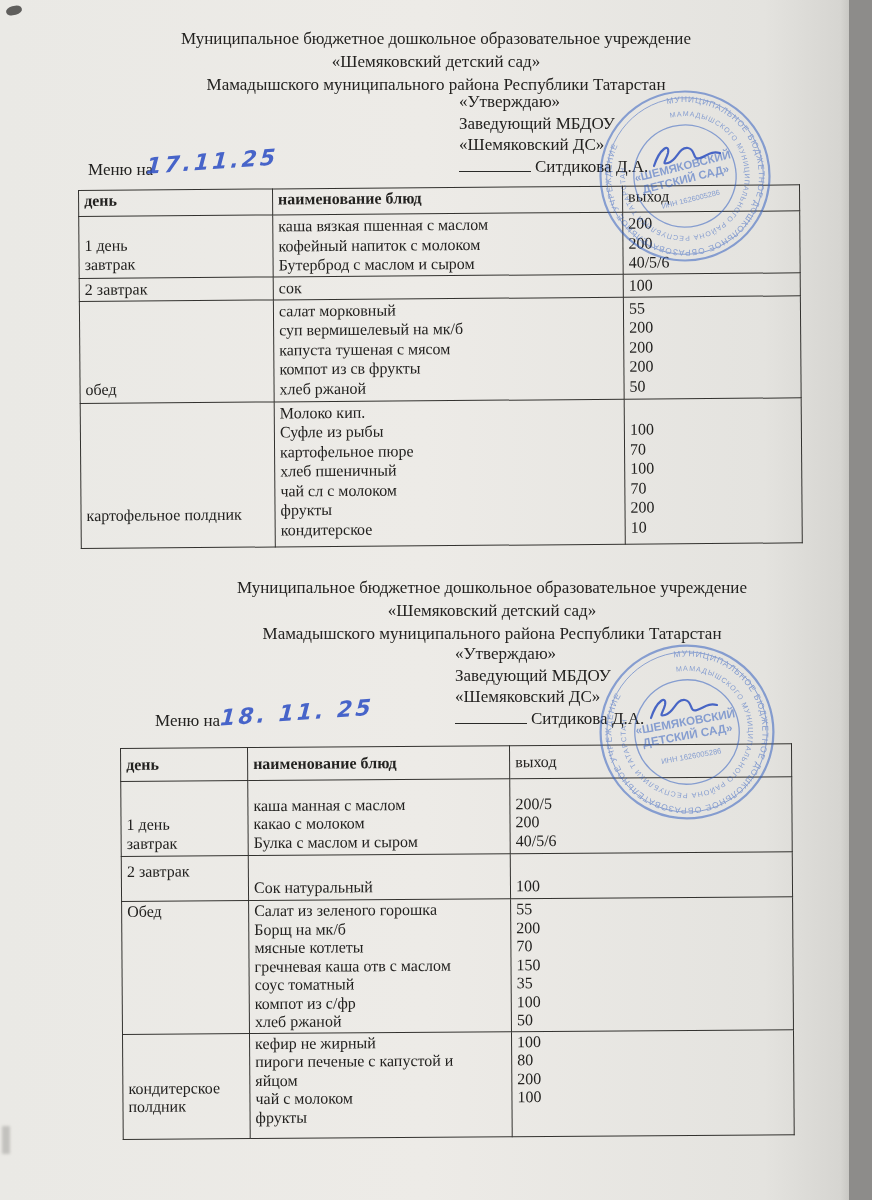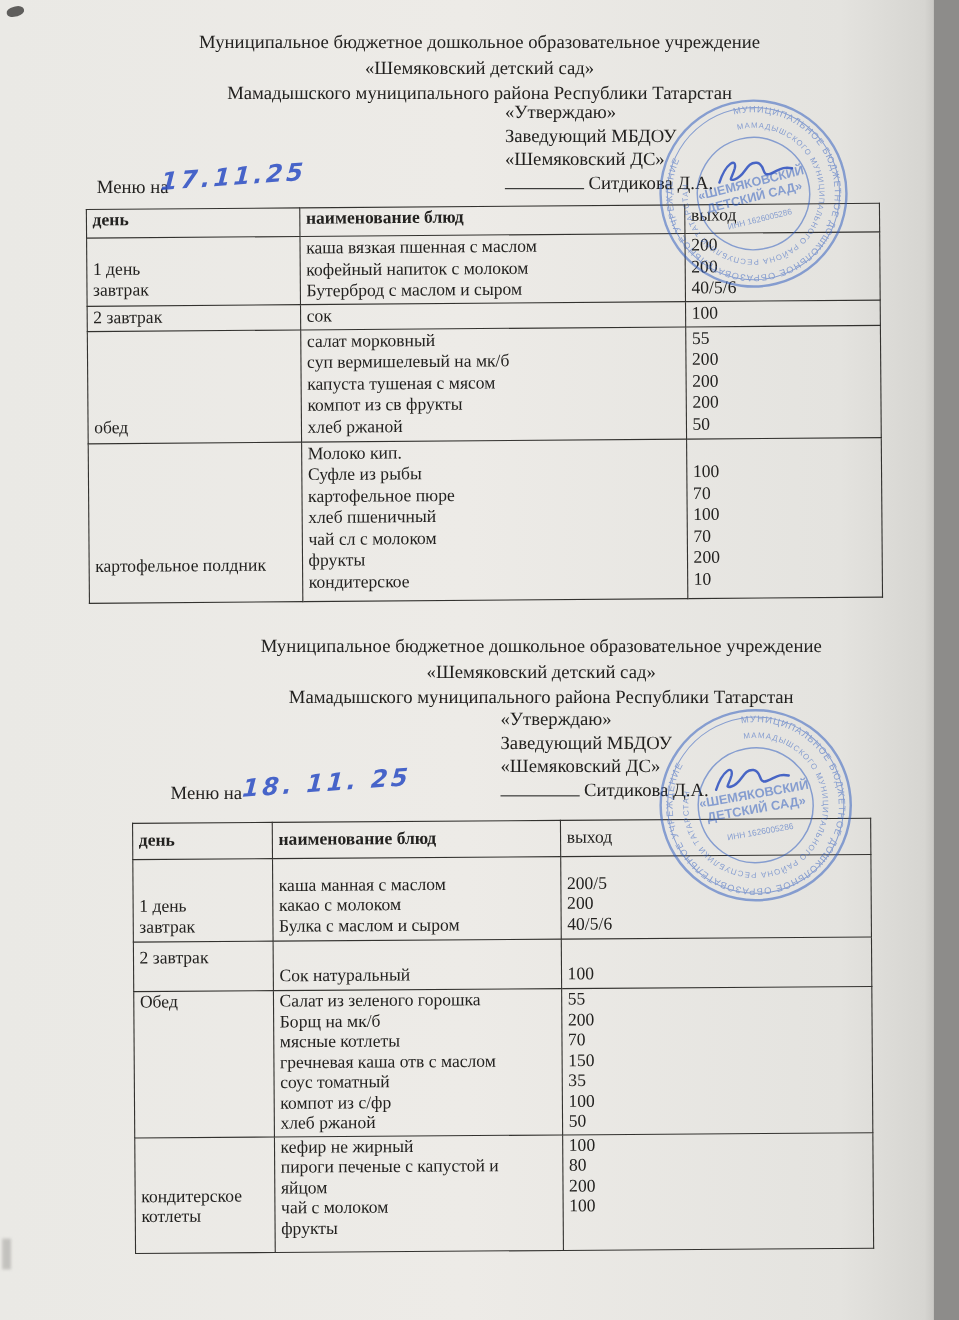--- a/index.html
+++ b/index.html
@@ -282,21 +282,21 @@
           <div class="line">70</div>
           <div class="line">150</div>
           <div class="line">35</div>
           <div class="line">100</div>
           <div class="line">50</div>
         </td>
       </tr>
       <tr style="height:105px">
         <td class="vb pb22">
           <div class="line">кондитерское</div>
-          <div class="line">котлеты</div>
+          <div class="line">полдник</div>
         </td>
         <td>
           <div class="line">кефир не жирный</div>
           <div class="line">пироги печеные с капустой и</div>
           <div class="line">яйцом</div>
           <div class="line">чай с молоком</div>
           <div class="line">фрукты</div>
         </td>
         <td>
           <div class="line">100</div>

